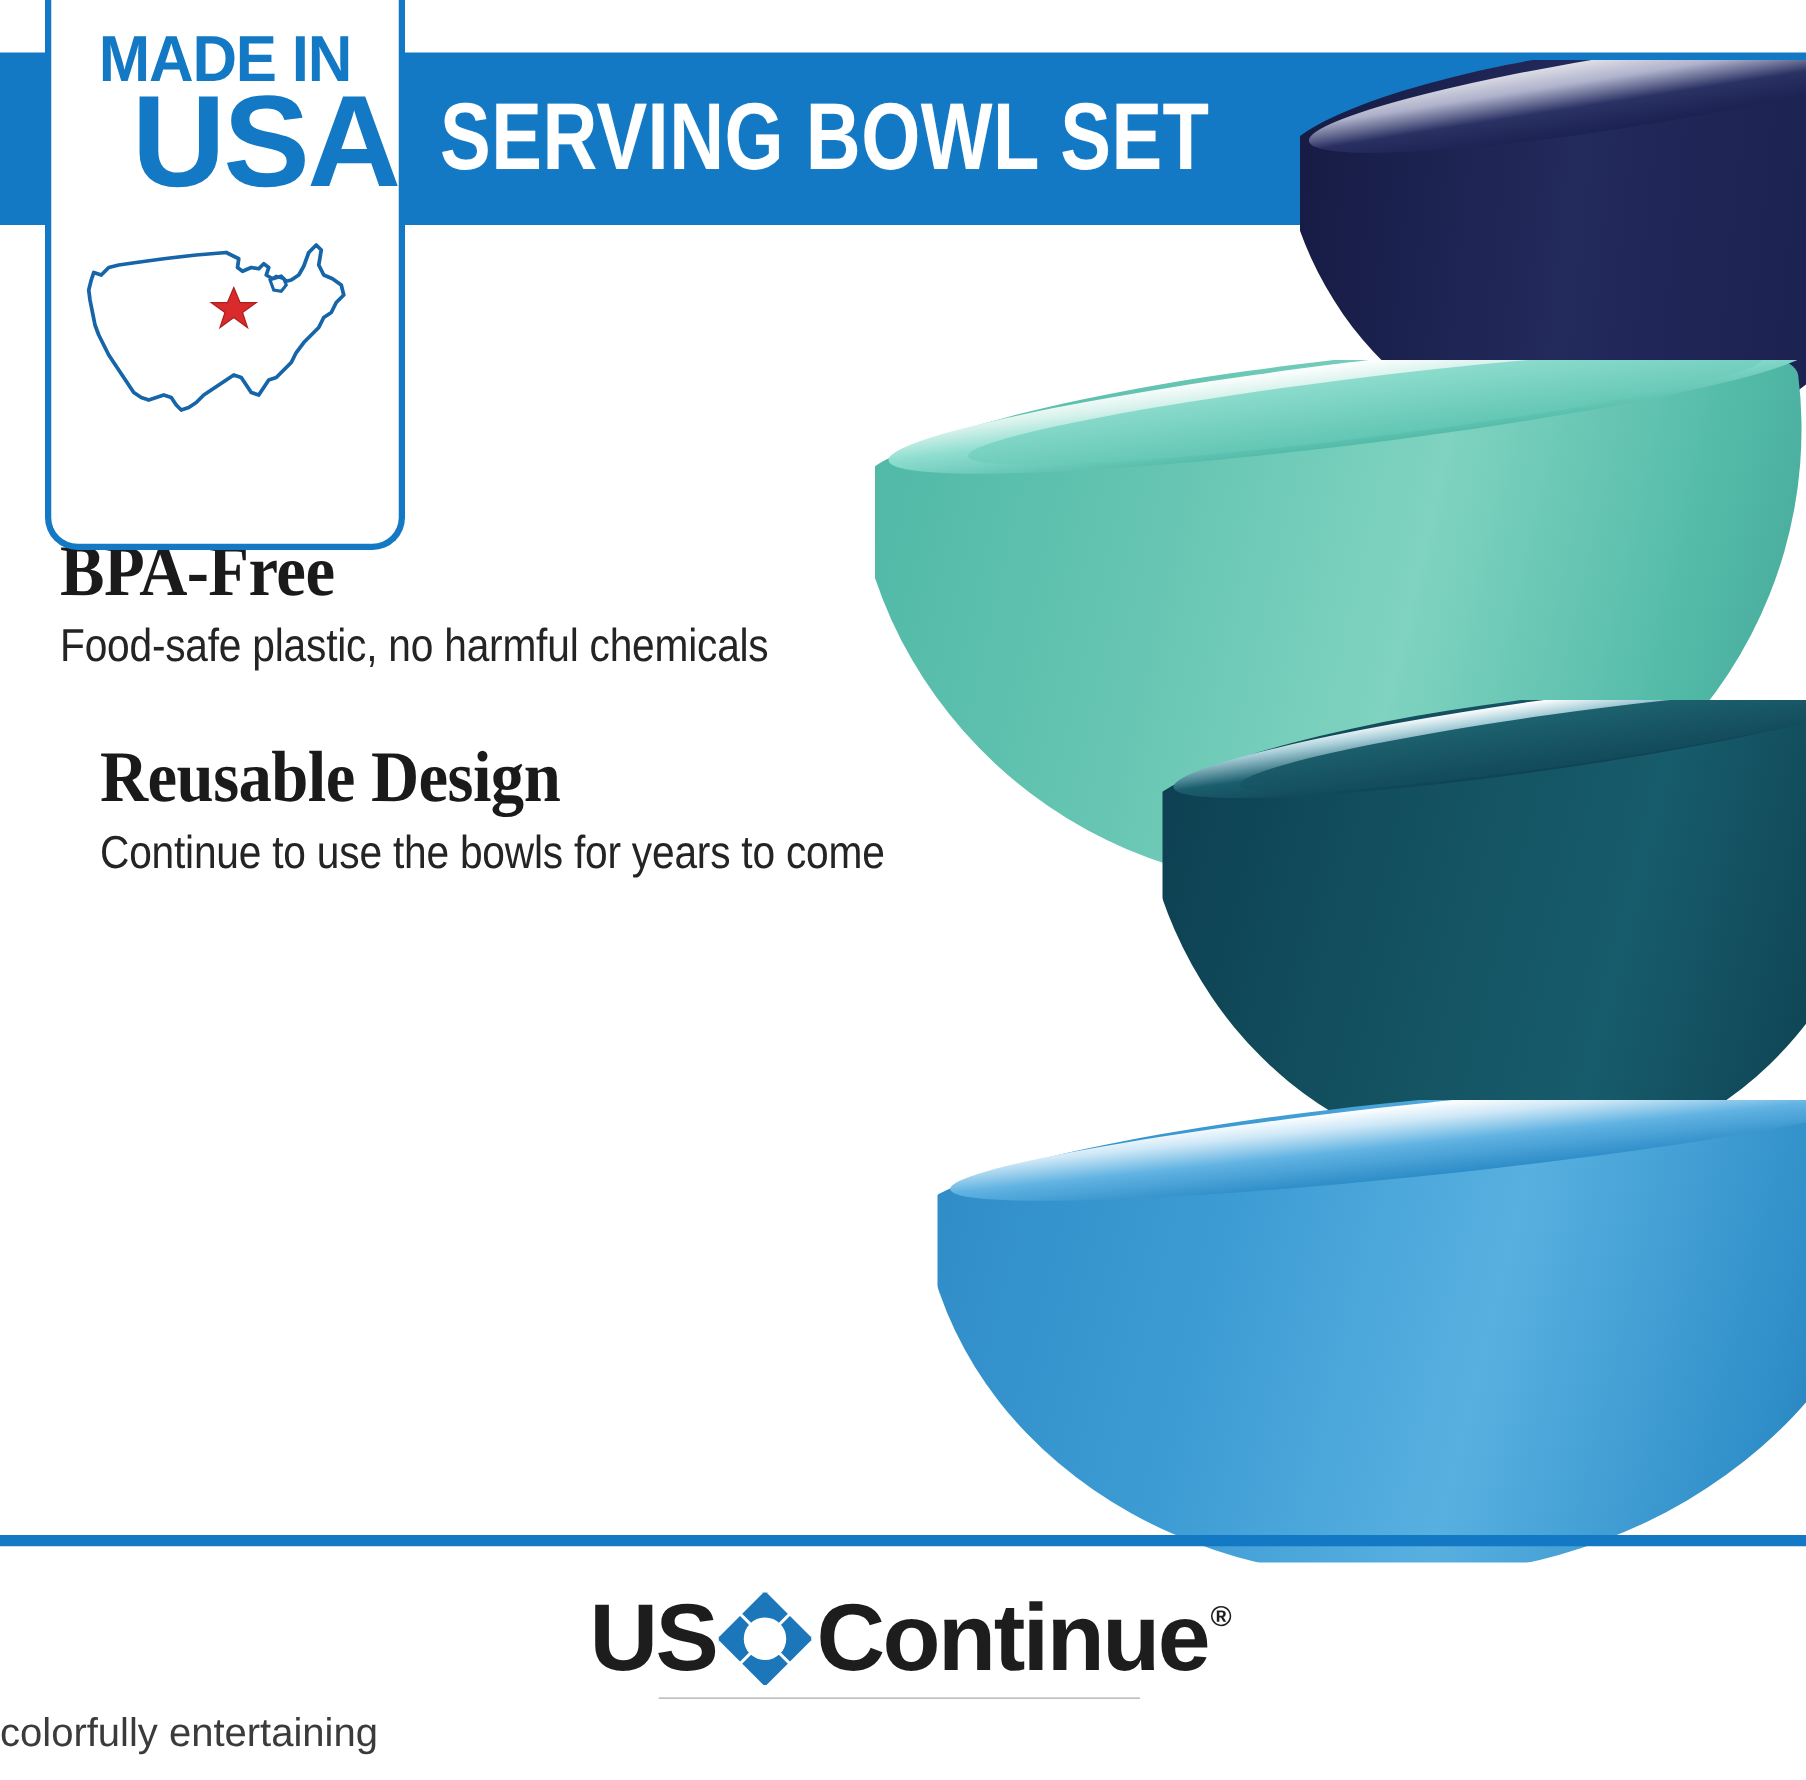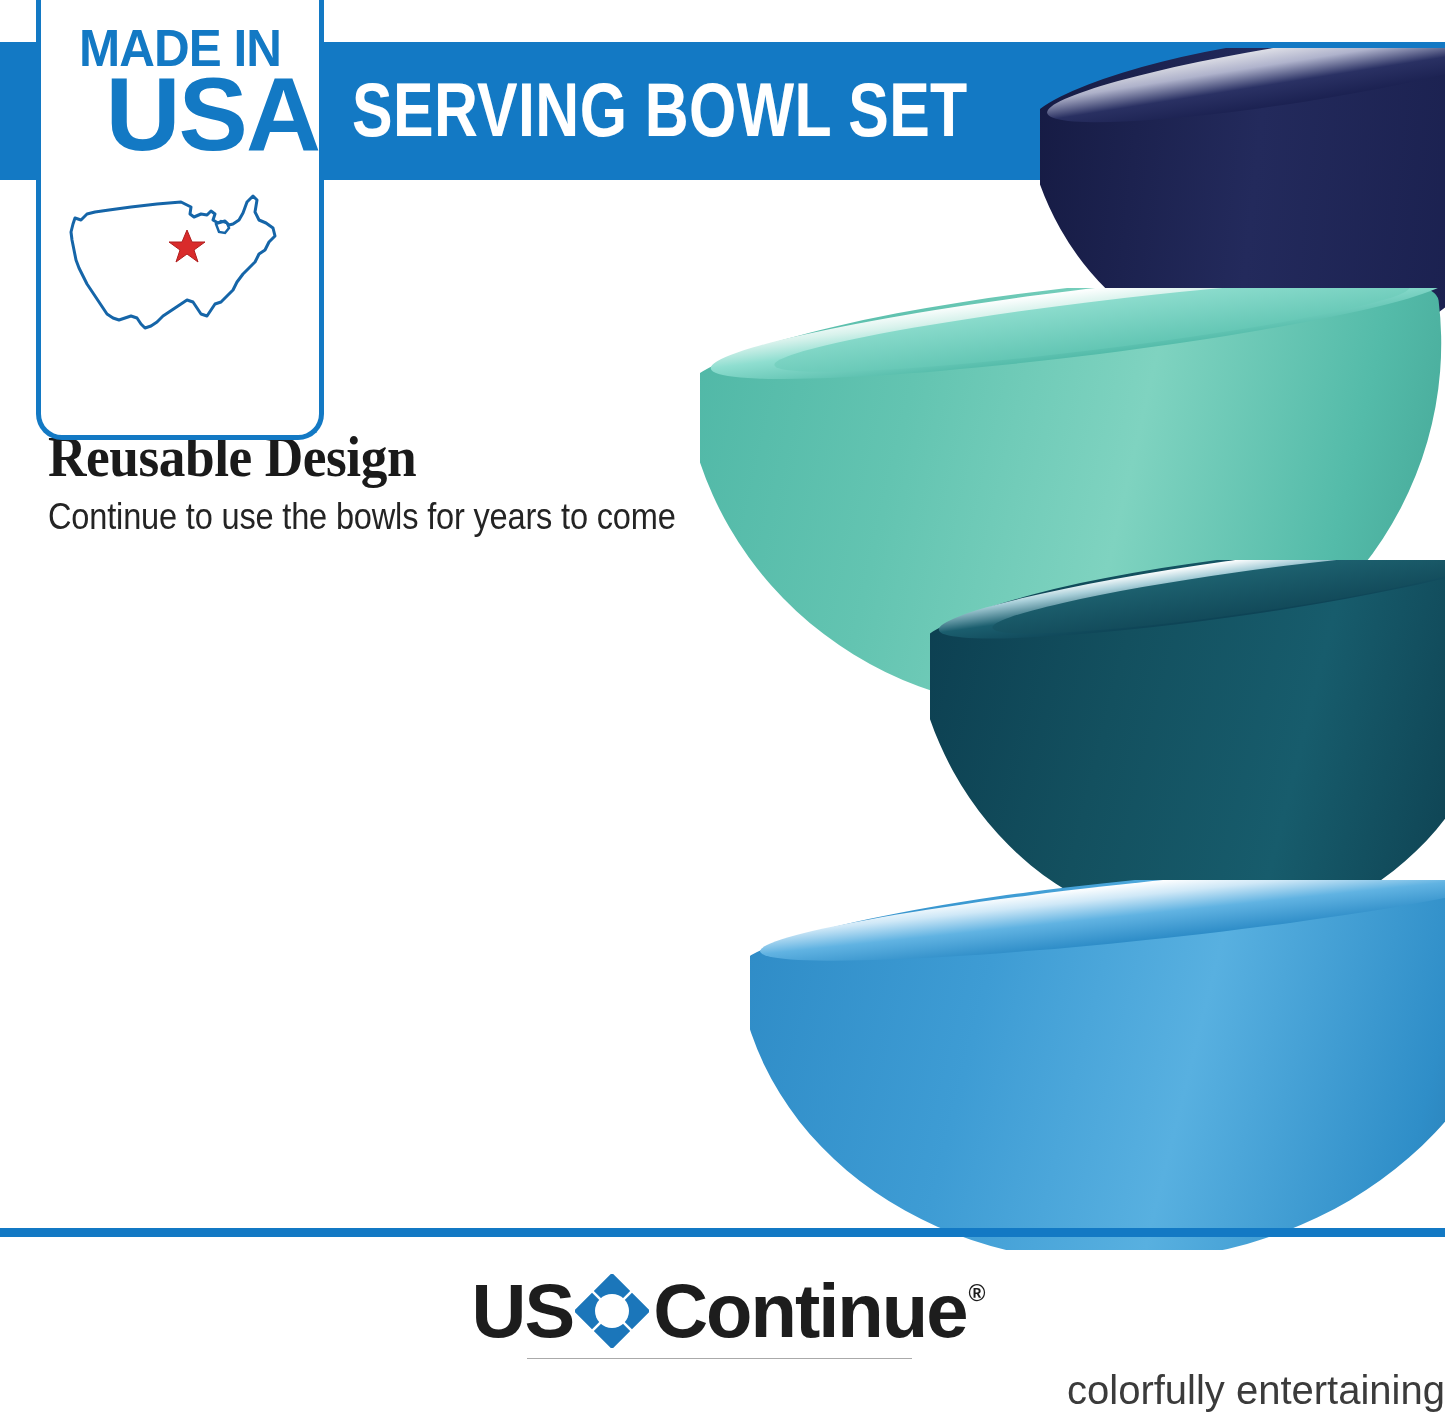--- a/index.html
+++ b/index.html
@@ -83,21 +83,21 @@
   }
 
   
   #features{
     position:absolute;
     left:48px; top:425px;
     width:780px;
     z-index:4;
   }
   .feature{ margin-bottom:49px; }
-  .feature:last-child{ margin-bottom:0; }
+  .feature:last-child{ margin-bottom:0;margin-left:32px; }
   .feature-title{
     font-family:"Liberation Serif", serif;
     font-weight:bold;
     font-size:58px;
     line-height:64px;
     color:#1a1a1a;
     letter-spacing:-0.5px;
     transform:scaleX(0.92);
     transform-origin:left center;
     white-space:nowrap;
@@ -269,23 +269,23 @@
   #logo-rule{
     position:absolute;
     left:527px; top:108px;
     width:385px; height:1px;
     background:#aaaaaa;
     z-index:8;
   }
   #logo-tagline{
     position:absolute;
     left:0; right:0; top:118px;
-    text-align:right;
-    font-family:"Liberation Sans", sans-serif;
-    font-size:40px;
+    text-align:left;
+    font-family:"Liberation Sans", sans-serif;
+    font-size:32px;
     color:#3b3b3b;
     letter-spacing:0px;
     z-index:8;
   }
 </style>
 </head>
 <body>
 
 <div id="stage">
 
@@ -332,20 +332,24 @@
                L38 112 L34 106 L30 100 L26 94 L22 86 L18 78 L15 70 L13 60 L11 50 L10 42 Z" fill="none" stroke="#1565a8" stroke-width="3" stroke-linejoin="round"></path>
       <path d="M155 34 L160 31 L166 33 L168 38 L164 43 L158 42 Z" fill="none" stroke="#1565a8" stroke-width="2.5"></path>
       <g>
         <polygon points="126,40 131,52 144,52 133,60 137,72 126,64 115,72 119,60 108,52 121,52" fill="#d92b2b" stroke="#b01e1e" stroke-width="1"></polygon>
       </g>
     </svg>
   </div>
 
   <div id="features">
 
+    <div class="feature">
+      <div class="feature-title">BPA-Free</div>
+      <div class="feature-desc">Food-safe plastic, no harmful chemicals</div>
+    </div>
 
 
 
     <div class="feature">
       <div class="feature-title">Reusable Design</div>
       <div class="feature-desc">Continue to use the bowls for years to come</div>
     </div>
 
   </div>
 

